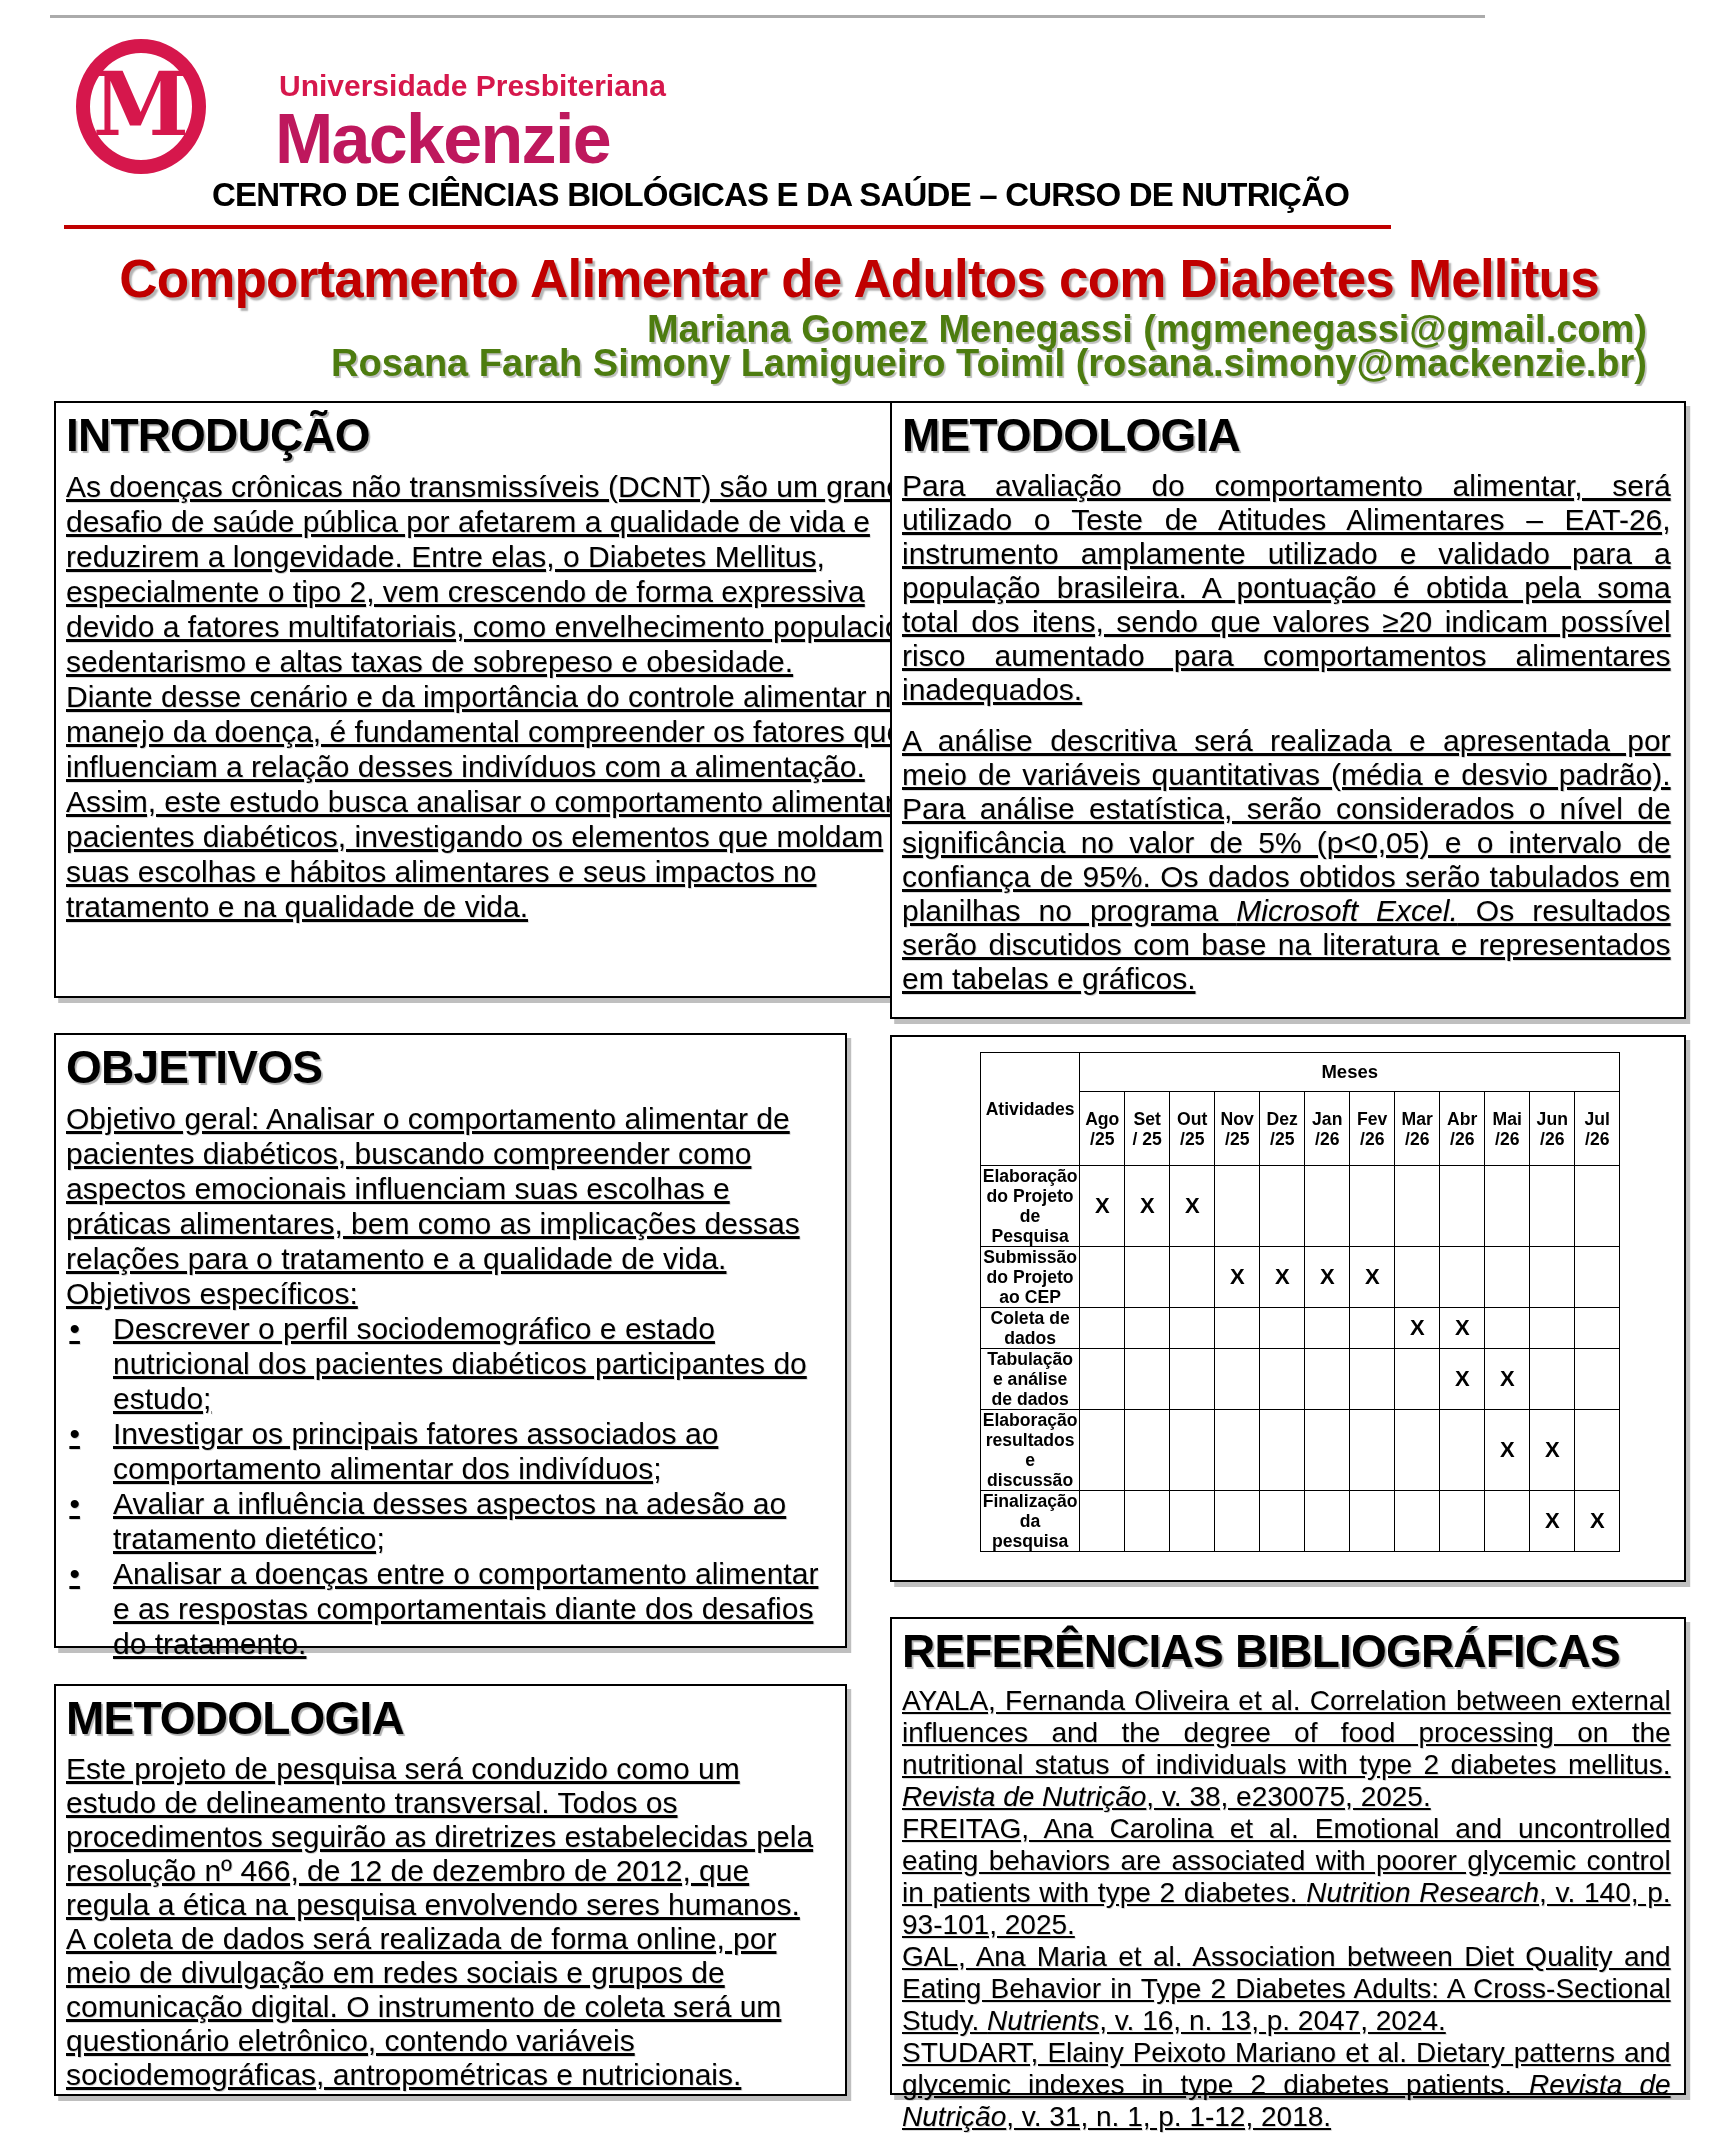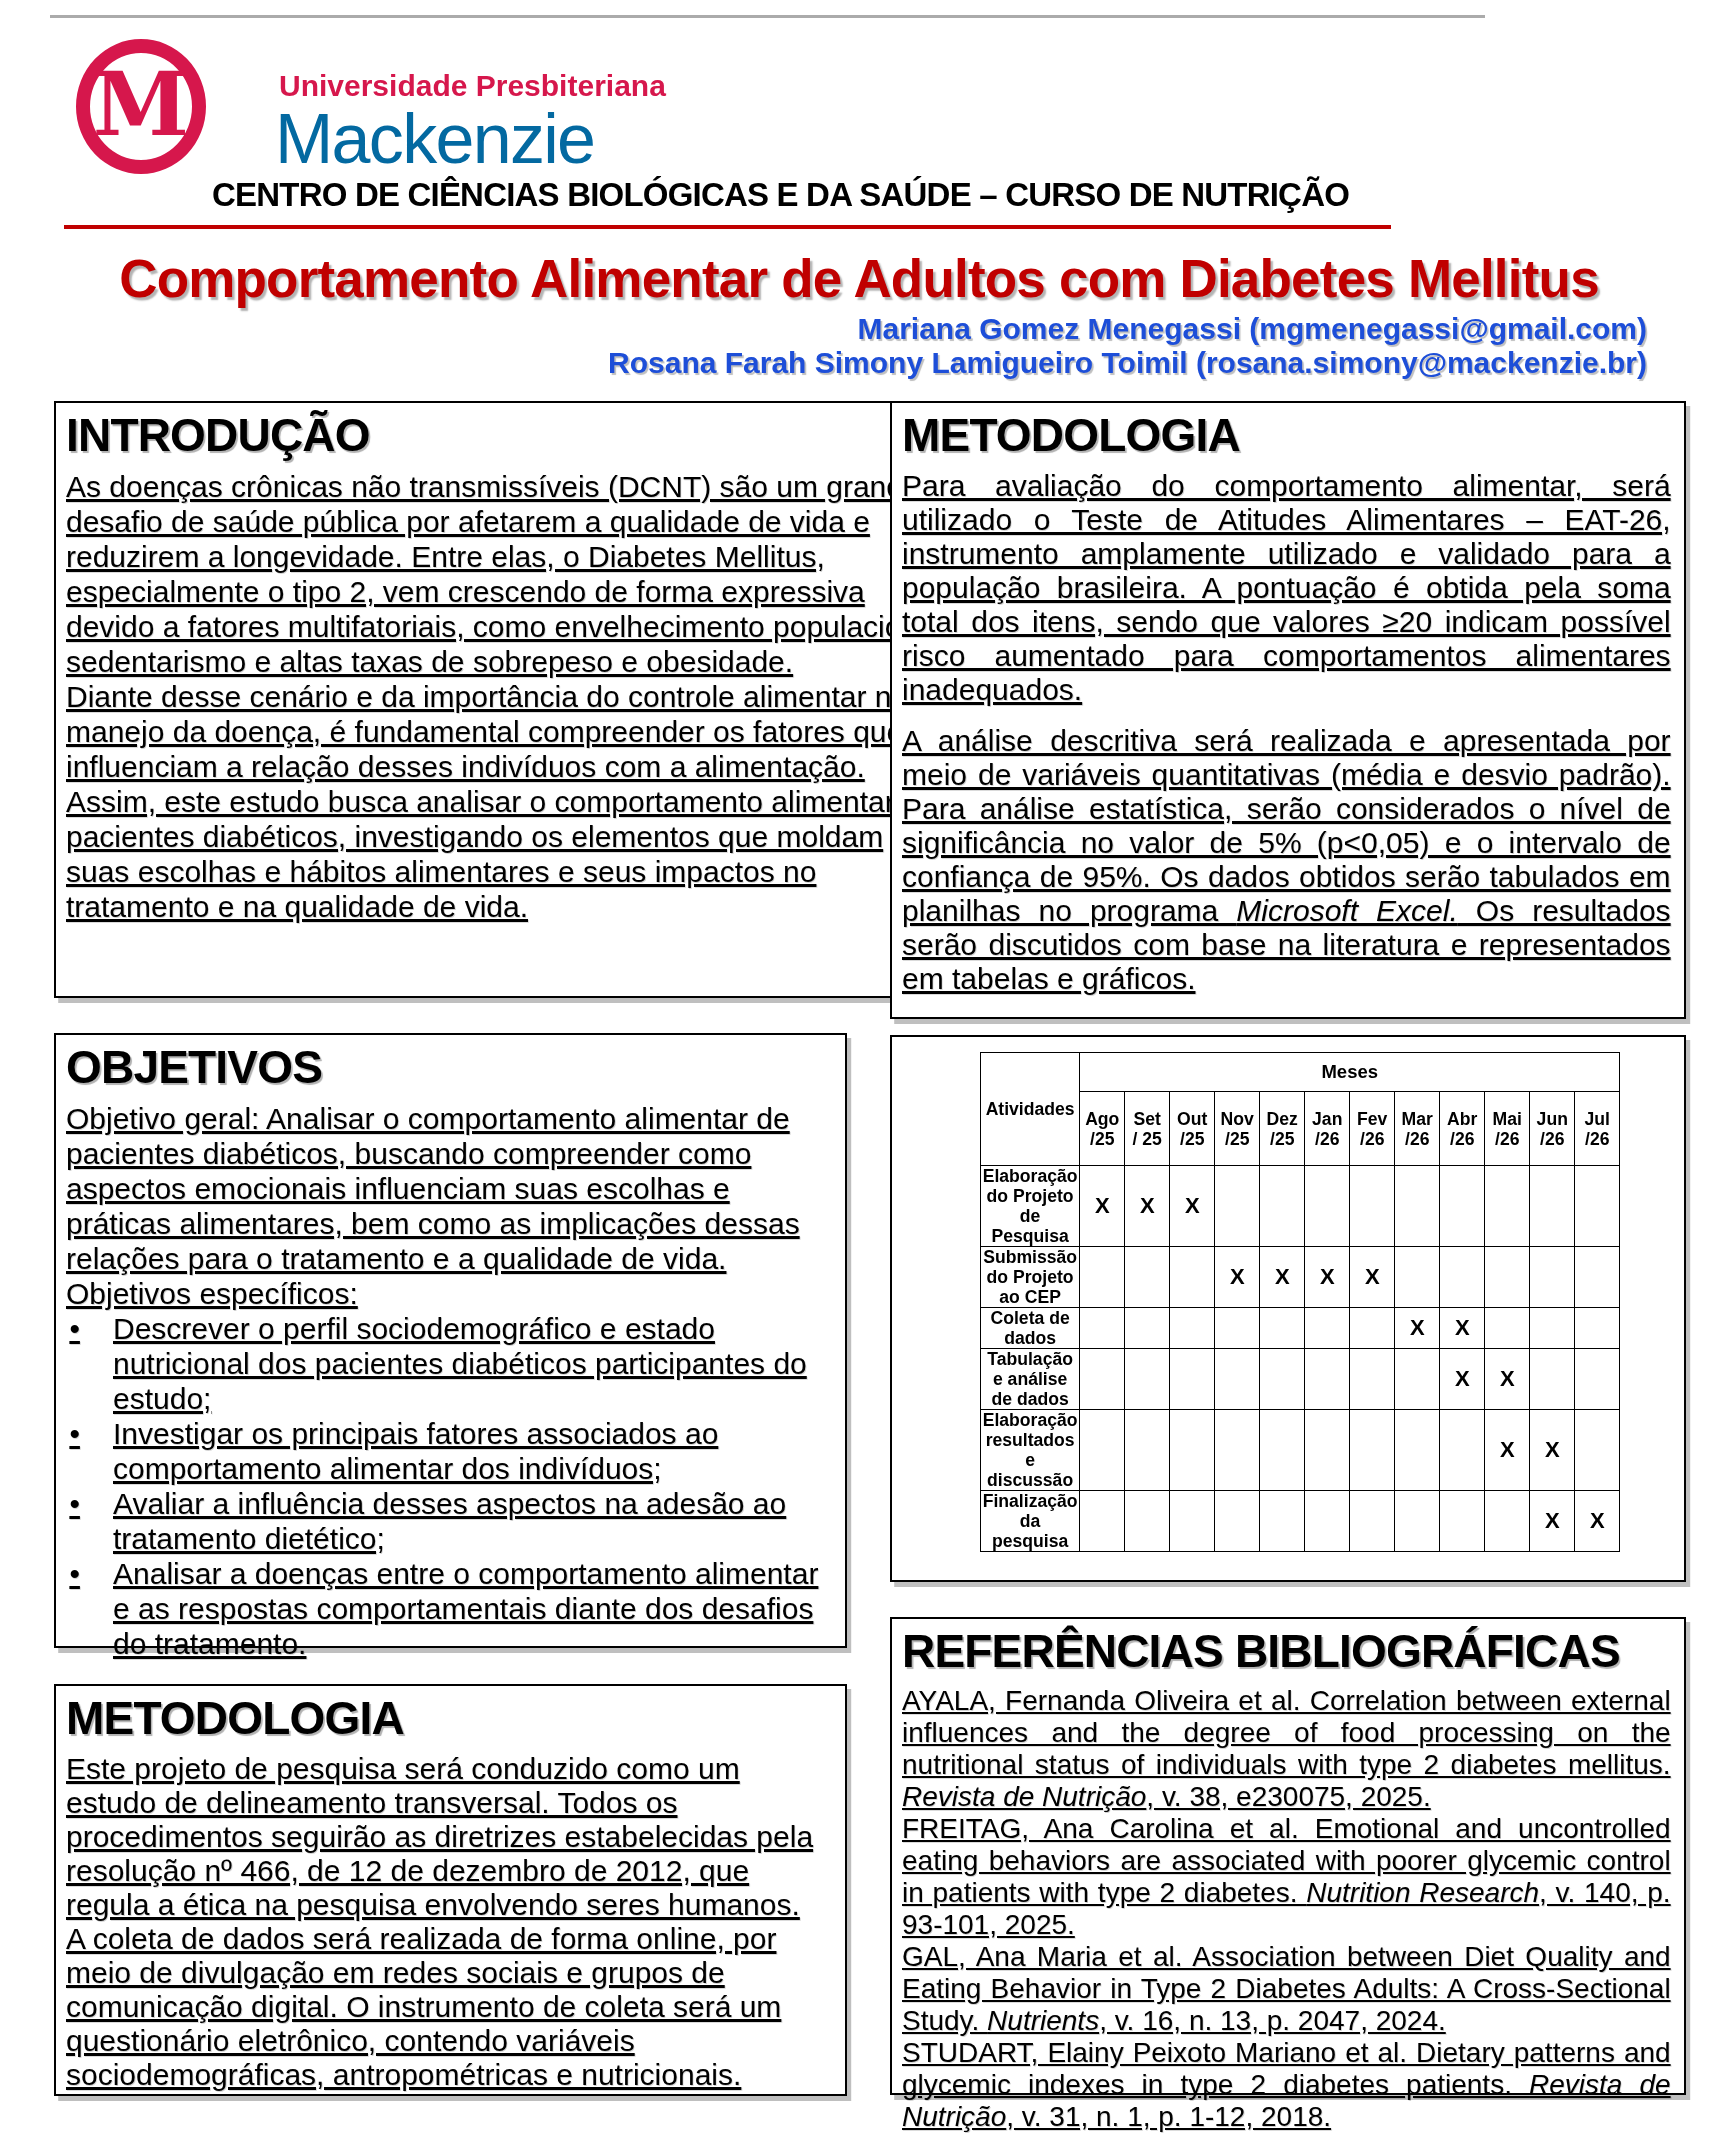--- a/index.html
+++ b/index.html
@@ -6,28 +6,28 @@
   .poster{position:relative;width:1718px;height:2148px;background:#ffffff;overflow:hidden;
           font-family:"Liberation Sans","DejaVu Sans",sans-serif;color:#000;}
 
   
   .top-rule{position:absolute;left:50px;top:15px;width:1435px;height:3.4px;background:#ababab;}
   .logo-circle{position:absolute;left:76px;top:39px;width:102px;height:107px;border:14.3px solid #d6174c;
                border-radius:50%;background:#fff;display:flex;align-items:center;justify-content:center;}
   .logo-m{font-family:"DejaVu Serif","Liberation Serif",serif;font-weight:bold;font-size:87px;
           color:#d6174c;line-height:1;transform:translateY(-1.7px);}
   .univ-line{position:absolute;left:279px;top:69px;font-size:30px;font-weight:bold;color:#d6174c;}
-  .mack-line{position:absolute;left:275px;top:99px;font-size:70px;font-weight:normal;color:#0369a1;letter-spacing:-1.7px;text-align:center;}
+  .mack-line{position:absolute;left:275px;top:99px;font-size:70px;font-weight:bold;color:#be185d;letter-spacing:-1.7px;text-align:center;}
   .centro-line{position:absolute;left:212px;top:176px;font-size:33px;font-weight:bold;color:#000;letter-spacing:-0.8px;}
   .red-rule{position:absolute;left:64px;top:225px;width:1327px;height:4.2px;background:#c00000;}
 
   .main-title{position:absolute;left:0;top:248px;width:1718px;text-align:center;font-size:53px;
               font-weight:bold;color:#c00000;text-shadow:2.5px 2.5px 1.7px rgba(0,0,0,0.30);letter-spacing:-0.8px;}
-  .authors{position:absolute;right:71px;top:312px;text-align:right;font-size:30px;font-weight:bold;
-           color:#1d4ed8;line-height:34px;text-shadow:1.7px 1.7px 0.8px rgba(0,0,0,0.25);}
+  .authors{position:absolute;right:71px;top:312px;text-align:right;font-size:38px;font-weight:bold;
+           color:#4d7c0f;line-height:34px;text-shadow:1.7px 1.7px 0.8px rgba(0,0,0,0.25);}
 
   
   .box{position:absolute;border:2.5px solid #000;background:#fff;box-shadow:4.2px 5px 0 rgba(0,0,0,0.25);
        box-sizing:border-box;padding:3.4px 13.4px 5px 10px;}
   .box h2{margin:1.7px 0 6.7px 0;font-size:46px;font-weight:bold;letter-spacing:-0.8px;
           text-shadow:1.7px 1.7px 0.8px rgba(0,0,0,0.30);}
   .content{text-shadow:0.8px 0.8px 0 rgba(0,0,0,0.18);text-decoration:underline;}
   .content p{margin:0;}
 
   .box-intro      {left:54px;  top:401px;  width:915px; height:597px;}

